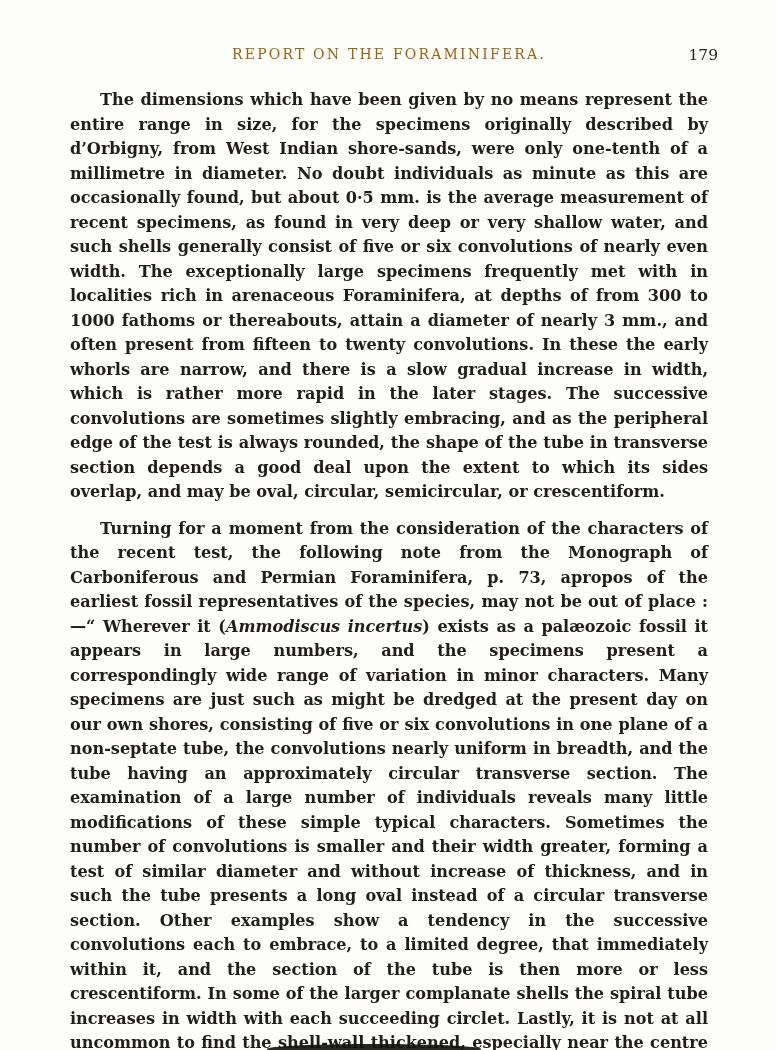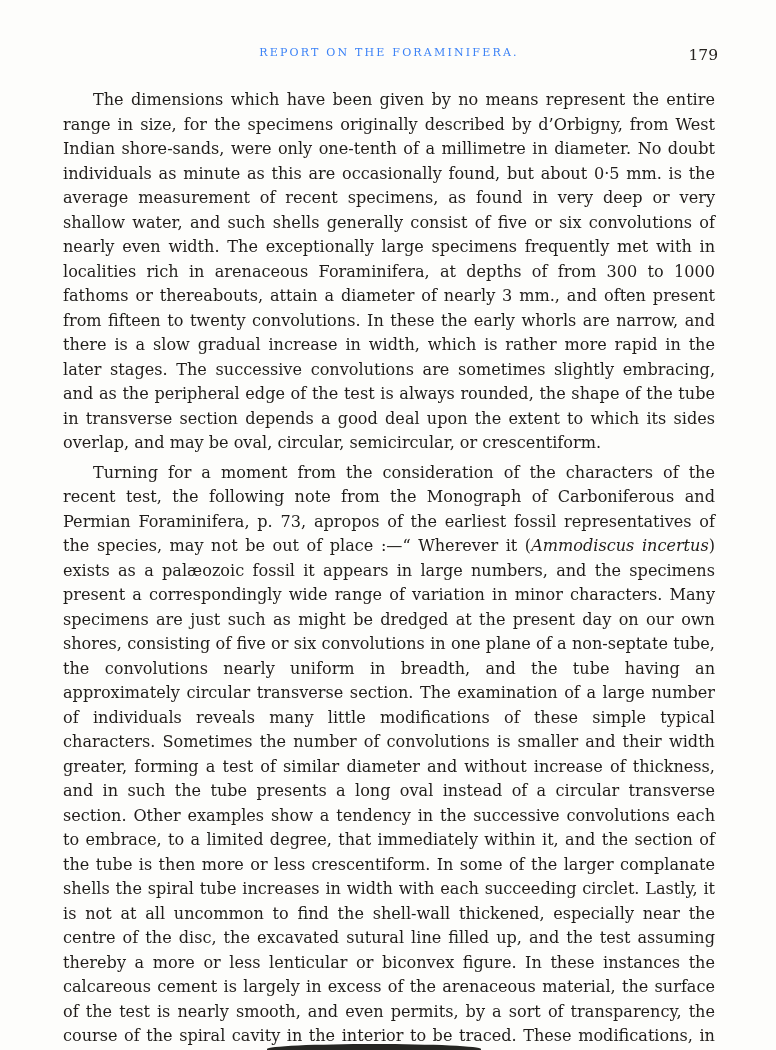--- a/index.html
+++ b/index.html
@@ -19,41 +19,42 @@
     color: #1c1c1a;
     overflow: hidden;
   }
   .page-header {
     position: relative;
     height: 26px;
     margin-bottom: 16px;
   }
   .running-title {
     text-align: center;
-    font-size: 11px;
+    font-size: 14px;
     letter-spacing: 2.2px;
-    color: #3b82f6;
+    color: #a16207;
     white-space: nowrap;
   }
   .page-number {
     position: absolute;
     right: 2px;
     top: 0;
     font-size: 15.5px;
     color: #26231f;
   }
   .page-body {
     font-size: 16.1px;
     line-height: 24.5px;
     text-align: justify;
     color: #201d1a;
   }
   .para {
-    margin: 5px;
+    margin: 12px;
     text-indent: 30px;
+    font-weight: bold;
   }
   .para em {
     font-style: italic;
   }
   .scan-artifact {
     position: absolute;
     left: 267px;
     bottom: 0;
     width: 214px;
     height: 6px;

